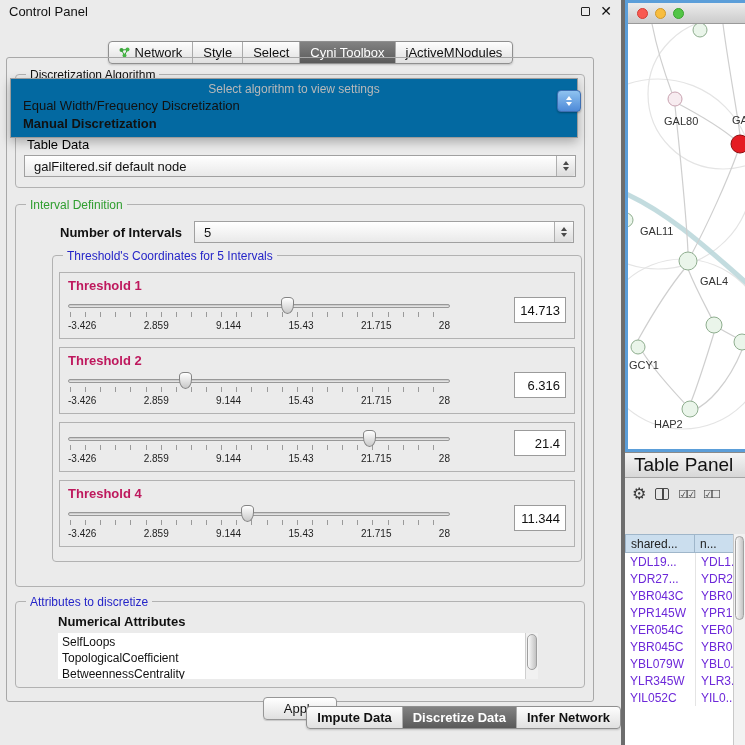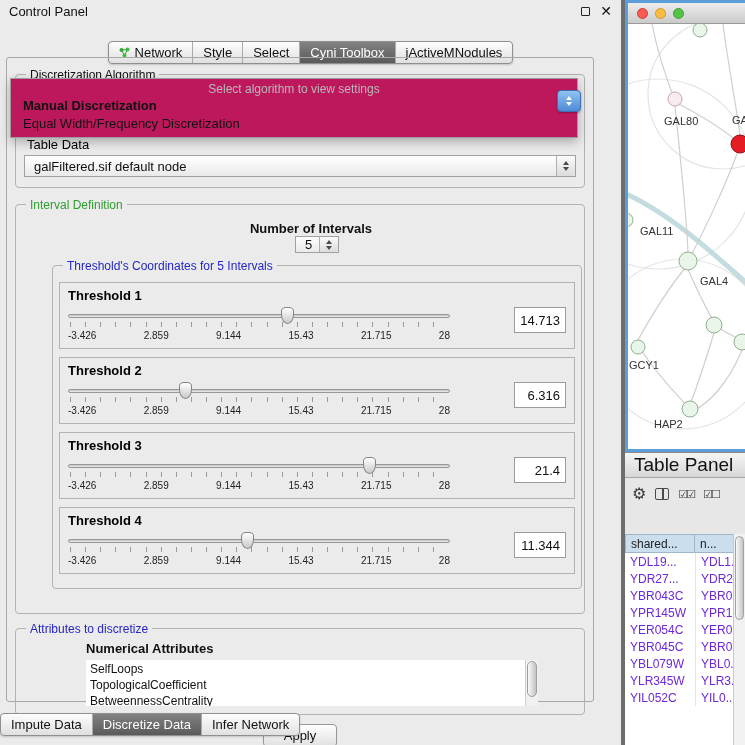--- a/index.html
+++ b/index.html
@@ -27,47 +27,47 @@
 .combo{position:relative;height:22px;border:1px solid #a0a0a0;border-radius:0;background:linear-gradient(#ffffff,#e9e9e9);display:flex;align-items:center;padding:0 26px 0 9px;font-size:13px;color:#111;}
 .combo .stepper{position:absolute;right:0;top:0;bottom:0;width:19px;border-left:1px solid #aeaeae;border-radius:0 4px 4px 0;background:linear-gradient(#fbfbfb,#dcdcdc);display:flex;flex-direction:column;align-items:center;justify-content:center;gap:2px;}
 .arrow-up{width:0;height:0;border-left:3.5px solid transparent;border-right:3.5px solid transparent;border-bottom:4px solid #4a4a4a;}
 .arrow-down{width:0;height:0;border-left:3.5px solid transparent;border-right:3.5px solid transparent;border-top:4px solid #4a4a4a;}
 .combo.ghost{margin:14px 8px 0;}
 .blue-stepper{position:absolute;left:557px;top:90px;width:24px;height:22px;z-index:30;border:1px solid #3e6fb2;border-radius:4px;background:linear-gradient(#8fc3f0,#4e8ad8);display:flex;flex-direction:column;align-items:center;justify-content:center;gap:2px;box-shadow:0 1px 2px rgba(0,0,0,.3);}
 .blue-stepper .arrow-up{border-bottom-color:#fff;}
 .blue-stepper .arrow-down{border-top-color:#fff;}
 .td-label{margin:26px 0 3px 11px;font-size:13px;color:#000000;}
 .td-combo{margin:0 8px;}
-.popup{position:absolute;left:10px;top:78px;width:568px;z-index:20;background:#be185d;border:1px solid #9c9c9c;box-shadow:0 4px 10px rgba(0,0,0,.28);padding-bottom:4px;}
+.popup{position:absolute;left:10px;top:78px;width:568px;z-index:20;background:#0369a1;border:1px solid #9c9c9c;box-shadow:0 4px 10px rgba(0,0,0,.28);padding-bottom:4px;}
 .popup-placeholder{text-align:center;font-size:12px;color:#b9b9b9;padding:3px 0 1px;}
 .popup-option{font-size:13px;color:#111;padding:1px 12px;line-height:16px;}
 .popup-option.sel{font-weight:bold;}
 .interval-group{margin:16px 8px 0;padding-bottom:8px;}
-.ni-row{display:flex;align-items:center;margin:16px 10px 0 44px;flex-direction:column;}
+.ni-row{display:flex;align-items:center;margin:16px 10px 0 44px;}
 .ni-label{font-size:13px;font-weight:bold;margin-right:12px;white-space:nowrap;color:#111;}
 .ni-combo{flex:1;}
 .thresholds-group{margin:12px 2px 16px 36px;padding:8px 0 6px;}
 .threshold-box{margin:8px 6px 8px 6px;border:1px solid #b2b2b2;padding:5px 8px 6px;}
-.th-label{font-size:13px;font-weight:bold;margin-bottom:2px;color:#000000;}
+.th-label{font-size:13px;font-weight:bold;margin-bottom:2px;color:#be185d;}
 .th-row{display:flex;align-items:flex-start;}
 .th-spacer{flex:1;}
 .slider{position:relative;width:382px;height:37px;}
 .track{position:absolute;left:0;right:0;top:9px;height:4px;border:1px solid #989898;border-radius:2px;background:linear-gradient(#c2c2c2,#ededed);}
 .ticks{position:absolute;left:2px;right:2px;top:17px;height:5px;background-image:repeating-linear-gradient(to right,#9a9a9a 0,#9a9a9a 1px,transparent 1px,transparent 4%);}
 .thumb{position:absolute;top:2px;width:13px;height:17px;margin-left:-7px;border:1px solid #838383;border-radius:6px 6px 8px 8px/5px 5px 12px 12px;background:linear-gradient(#ffffff,#c9c9c9);box-shadow:inset 0 1px 0 #fff;}
 .tick-labels{position:absolute;left:0;right:0;top:25px;display:flex;justify-content:space-between;font-size:10px;color:#222;}
 .th-value{width:52px;height:26px;margin-top:2px;border:1px solid #9b9b9b;background:#fff;font-size:13px;text-align:right;padding:0 5px;color:#111;}
-.attrs-group{margin:14px 8px 0;padding-bottom:8px;padding-left:28px;}
+.attrs-group{margin:14px 8px 0;padding-bottom:8px;}
 .attr-sub{font-size:13px;font-weight:bold;margin:12px 0 4px 42px;color:#111;}
 .listbox{position:relative;margin:0 46px 0 42px;height:46px;background:#fff;overflow:hidden;padding:1px 0 0 4px;}
 .list-item{font-size:12px;line-height:16px;color:#111;}
 .lb-scroll{position:absolute;right:0;top:0;bottom:0;width:13px;background:#f1f1f1;border-left:1px solid #cfcfcf;}
 .lb-thumb{position:absolute;left:1px;right:1px;top:1px;height:36px;background:linear-gradient(to right,#fafafa,#c2c2c2);border:1px solid #9f9f9f;border-radius:6px;}
 .apply-btn{display:block;margin:9px auto 0;width:74px;height:23px;border:1px solid #979797;border-radius:4px;background:linear-gradient(#ffffff,#e0e0e0);font-size:13px;color:#111;box-shadow:0 1px 1px rgba(0,0,0,.15);}
-.bottom-tabrow{position:absolute;left:0;right:0;bottom:9px;display:flex;justify-content:flex-start;}
+.bottom-tabrow{position:absolute;left:0;right:0;bottom:16px;display:flex;justify-content:flex-end;font-weight:bold;}
 
 
 .gap-strip{position:absolute;left:621px;top:0;width:4px;height:745px;background:#6d6d6d;}
 .right-side{position:absolute;left:625px;top:0;width:96px;height:745px;}
 .net-window{position:absolute;left:0;top:0;width:126px;height:452px;border:3px solid #5b9ed9;background:#fff;overflow:hidden;}
 .net-titlebar{height:21px;background:linear-gradient(#ececec,#cbcbcb);border-bottom:1px solid #9a9a9a;display:flex;align-items:center;gap:7px;padding-left:9px;}
 .tl{width:11px;height:11px;border-radius:50%;}
 .tl.red{background:#f95a51;border:1px solid #d33e36;}
 .tl.yellow{background:#f8bd3e;border:1px solid #d1982a;}
 .tl.green{background:#53c546;border:1px solid #3aa32f;}
@@ -211,21 +211,20 @@
                       <span>15.43</span>
                       <span>21.715</span>
                       <span>28</span>
                     </div>
                   </div>
                   <div class="th-spacer"></div>
                   <input class="th-value" readonly="" value="6.316" style="">
                 </div>
               </div>
               <div class="threshold-box">
-                <div class="th-label">Threshold 3</div>
                 <div class="th-row">
                   <div class="slider">
                     <div class="track"></div>
                     <div class="ticks"></div>
                     <div class="thumb" style="left:79.0%"></div>
                     <div class="tick-labels">
                       <span>-3.426</span>
                       <span>2.859</span>
                       <span>9.144</span>
                       <span>15.43</span>
@@ -275,22 +274,22 @@
             </div>
         </div>
       </div>
 
       <button class="apply-btn">Apply</button>
     </div>
 
     <div class="popup">
       <div class="popup-placeholder">Select algorithm to view settings</div>
       <div>
+          <div class="popup-option">Equal Width/Frequency Discretization</div>
           <div class="popup-option sel">Manual Discretization</div>
-          <div class="popup-option">Equal Width/Frequency Discretization</div>
         </div>
     </div>
     <div class="blue-stepper">
         <span class="arrow-up"></span>
         <span class="arrow-down"></span>
       </div>
 
     <div class="bottom-tabrow">
       <div class="seg">
           <div class="tab">

